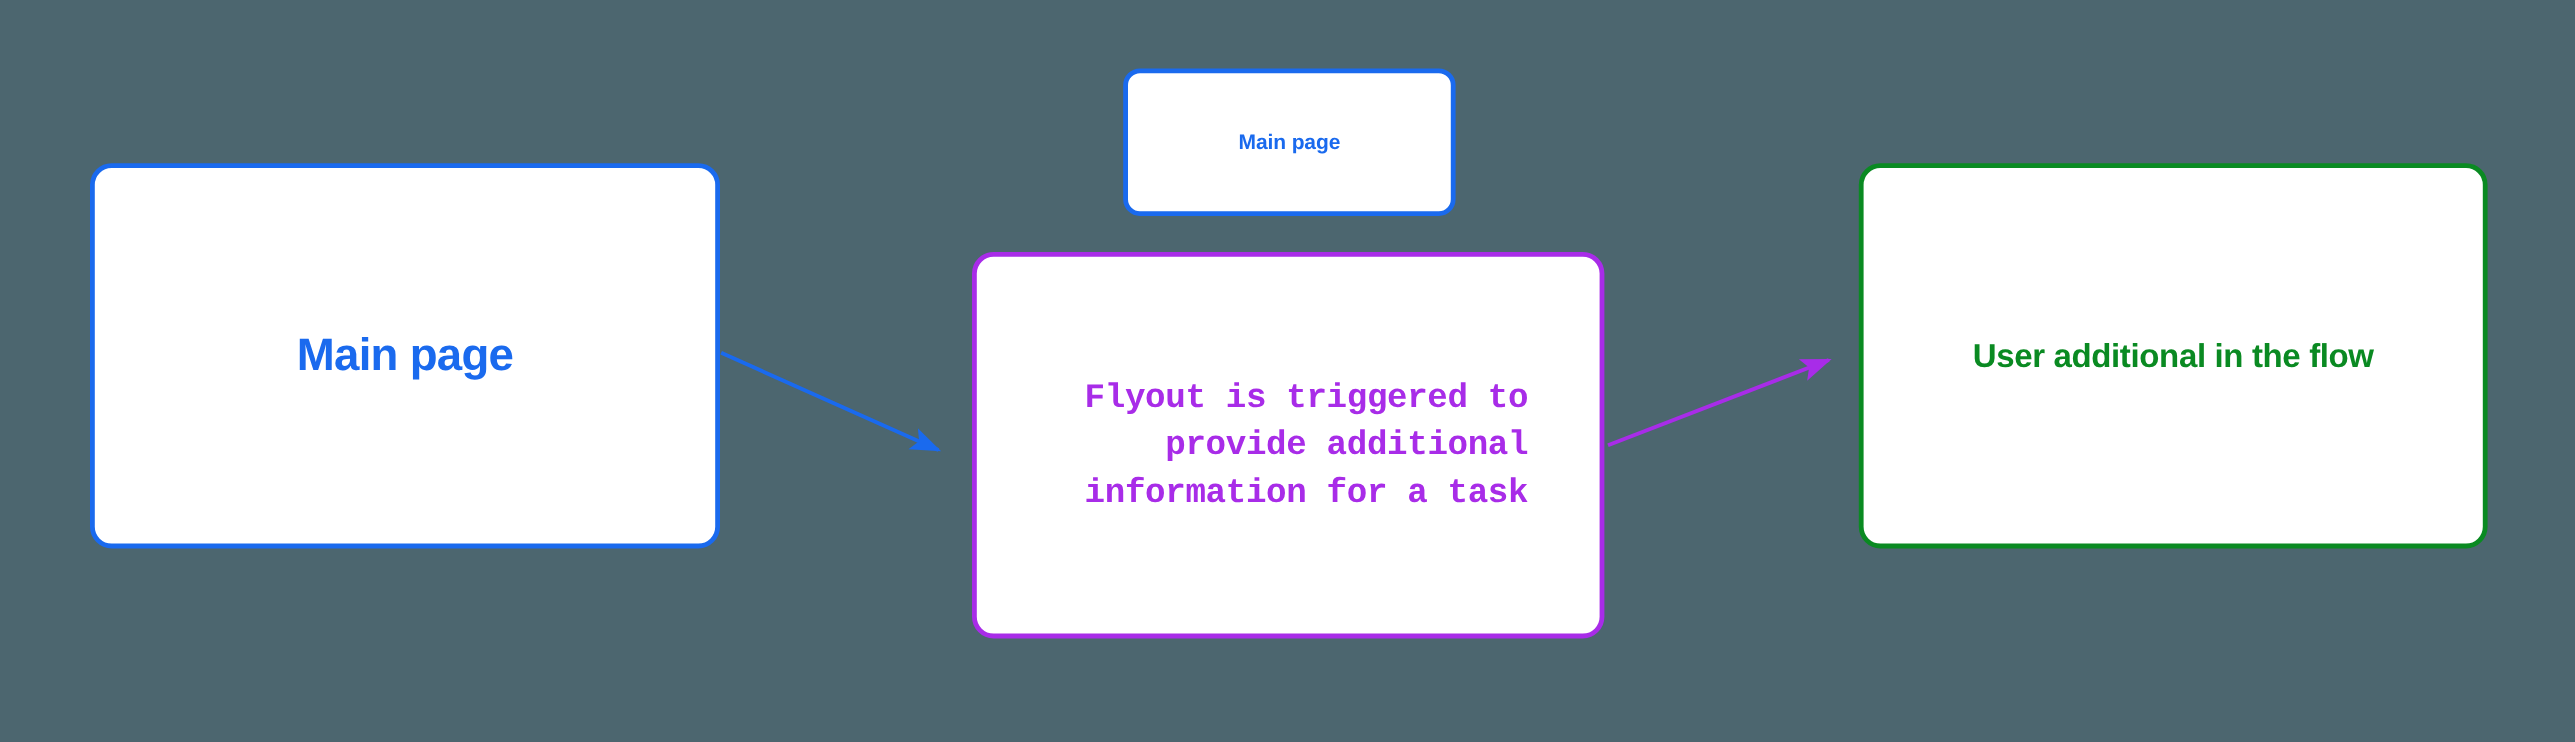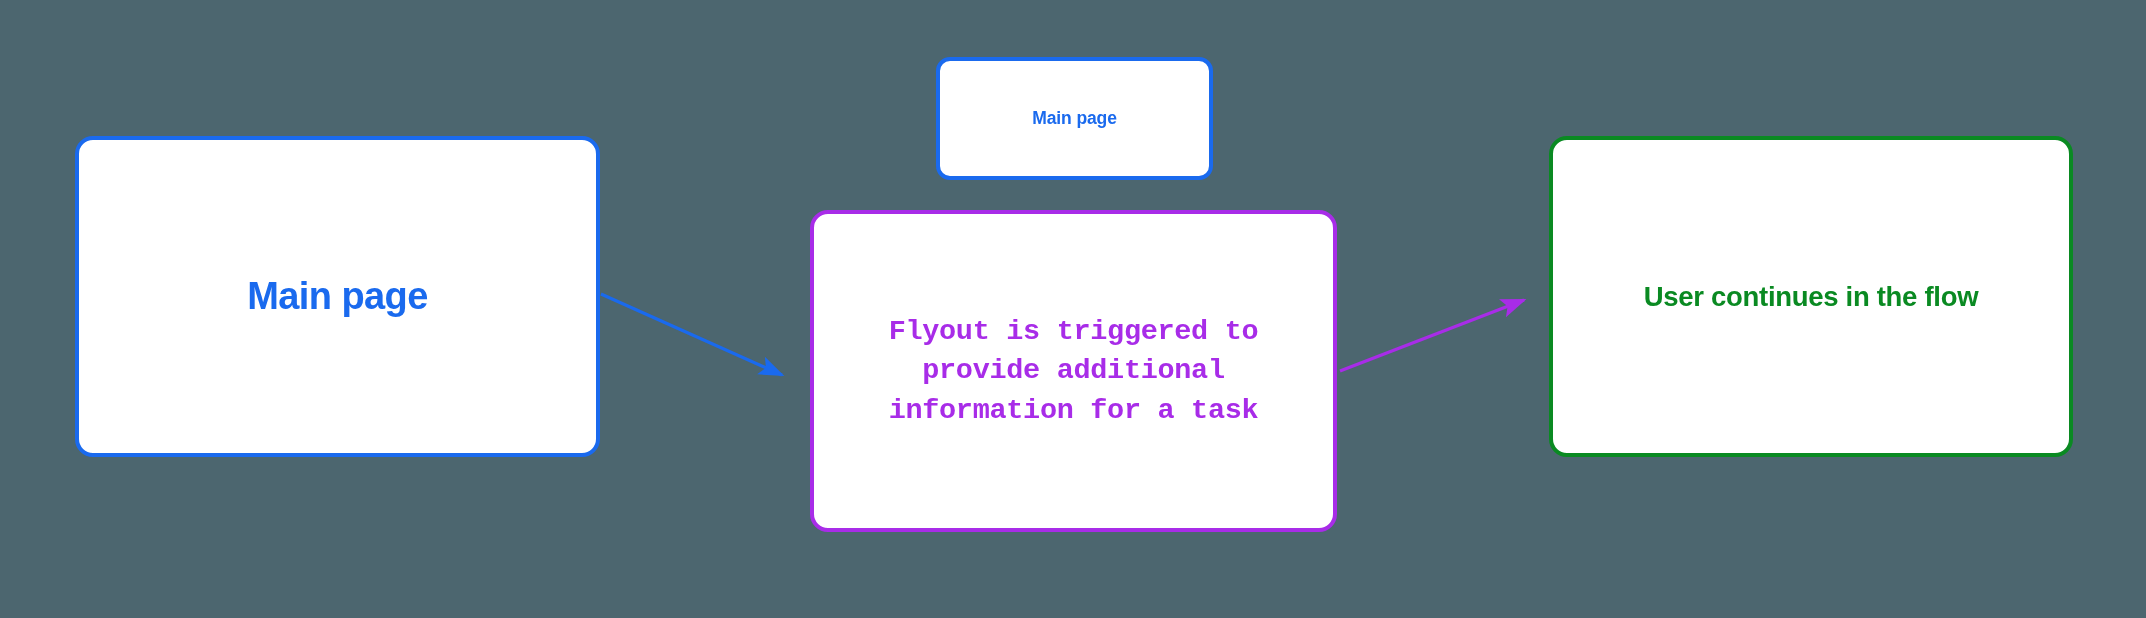--- a/index.html
+++ b/index.html
@@ -22,21 +22,21 @@
   .node {
     position: absolute;
     background: #FFFFFF;
     border-style: solid;
     border-width: 4px;
     border-radius: 16px;
     box-sizing: border-box;
     display: flex;
     align-items: center;
     justify-content: center;
-    text-align: center;
+    text-align: right;
     font-weight: bold;
     line-height: 1.30;
     letter-spacing: -0.2px;
   }
 
   
   #node-main-page-chip {
     left: 936px;
     top: 57px;
     width: 277px;
@@ -135,16 +135,16 @@
 
   <div class="node" id="node-main-page">
     <span class="node-label">Main page</span>
   </div>
 
   <div class="node" id="node-flyout">
     <span class="node-label">Flyout is triggered to provide additional information for a task</span>
   </div>
 
   <div class="node" id="node-user-flow">
-    <span class="node-label">User continues in the flow</span>
+    <span class="node-label">User additional in the flow</span>
   </div>
 
 </div>
 
 </body></html>

